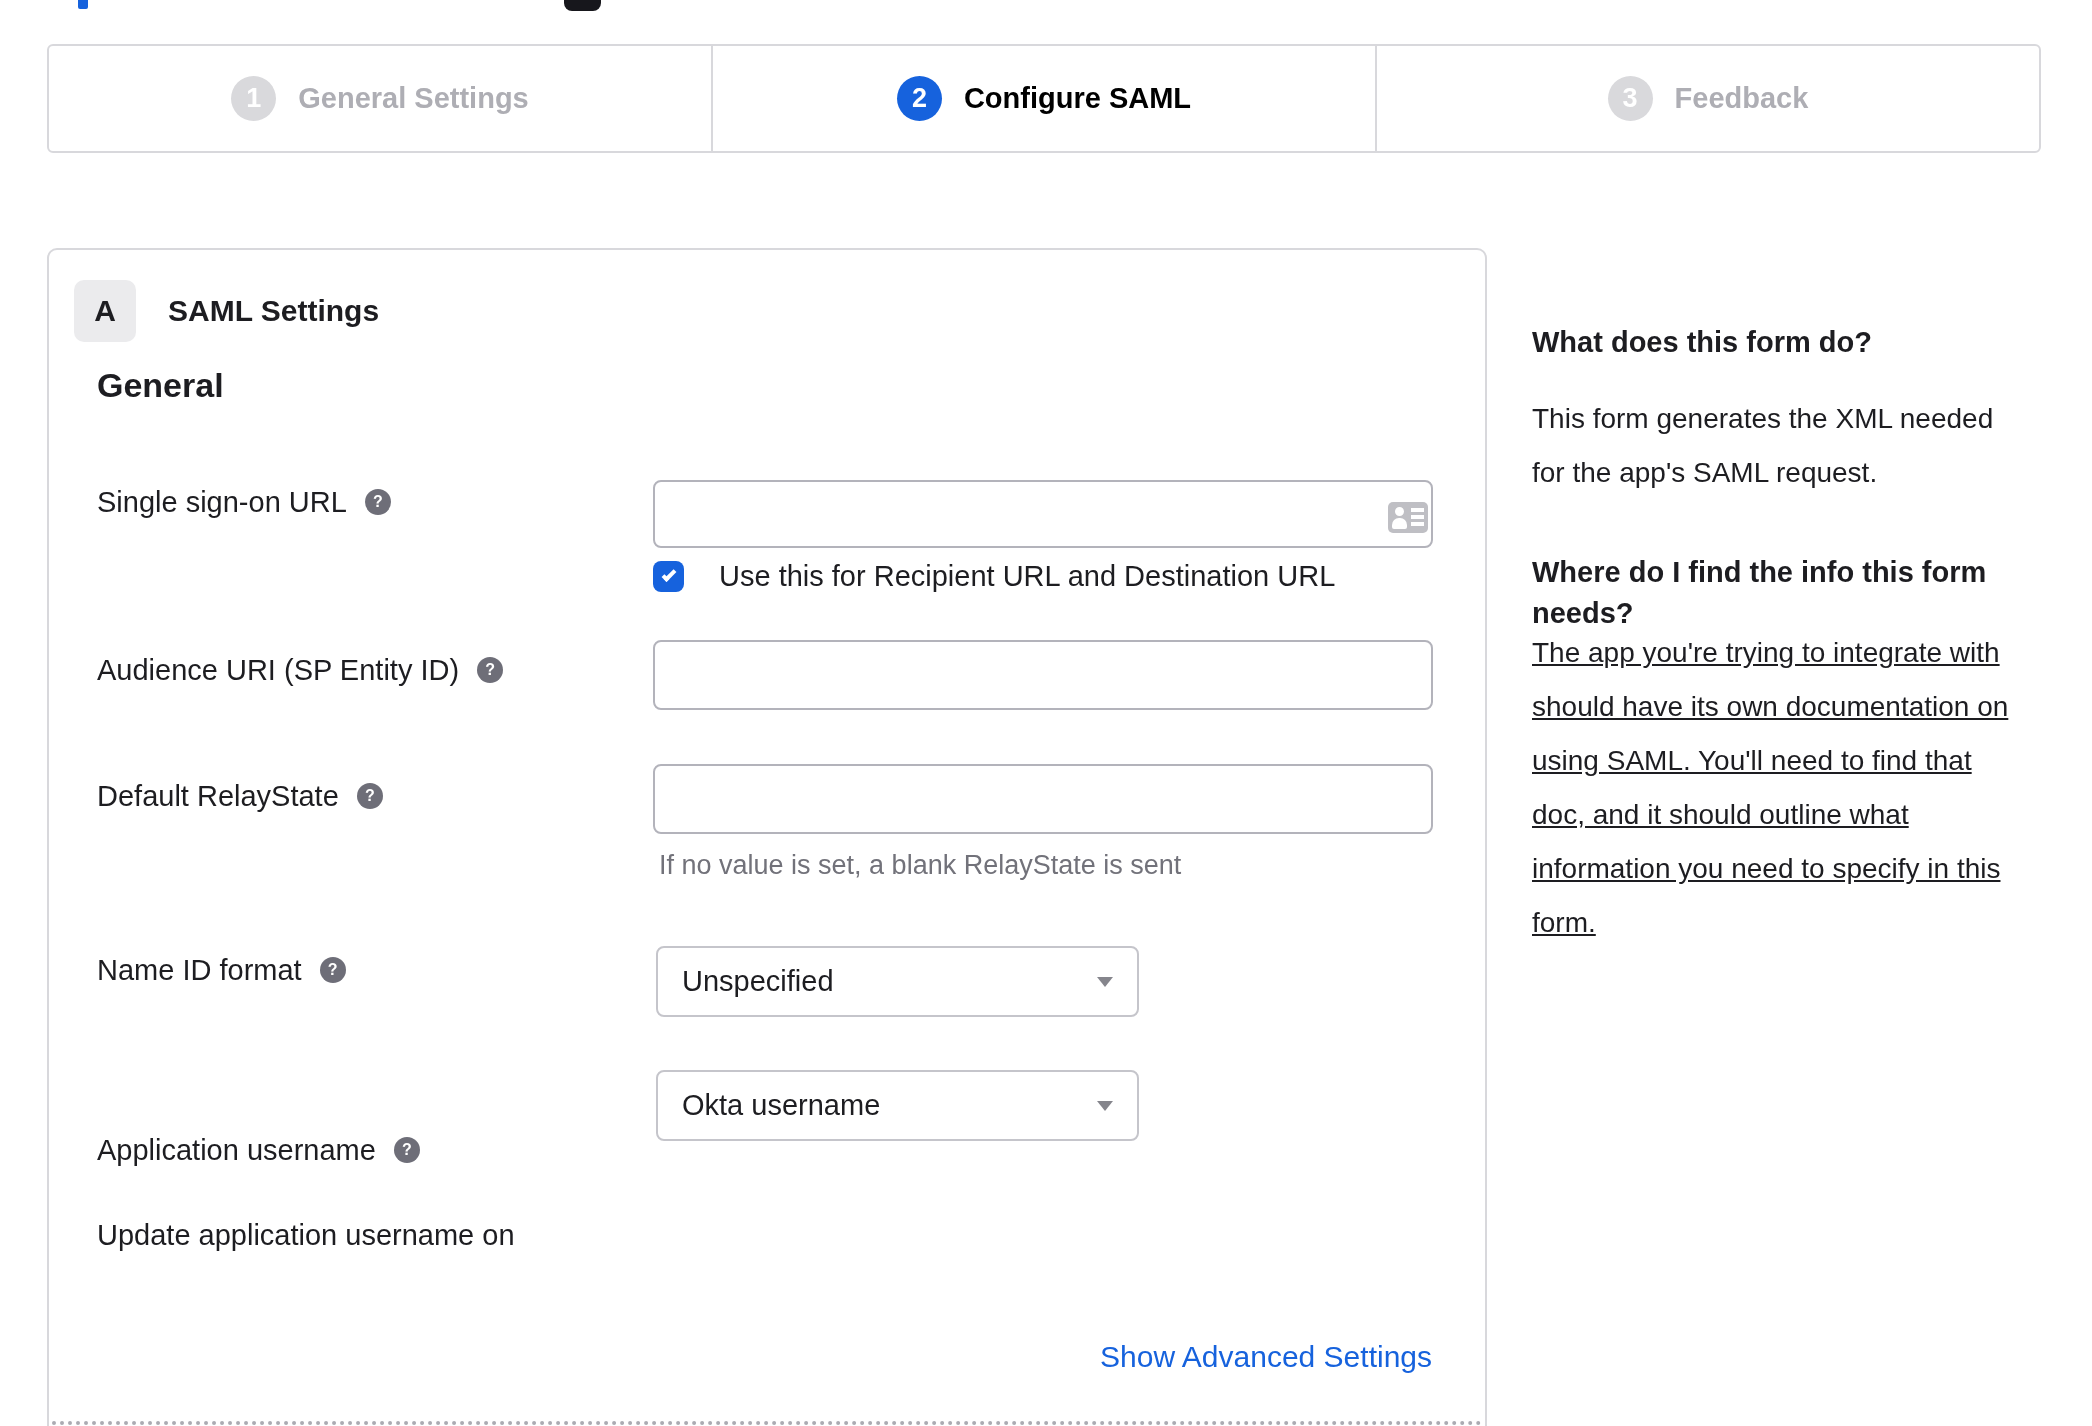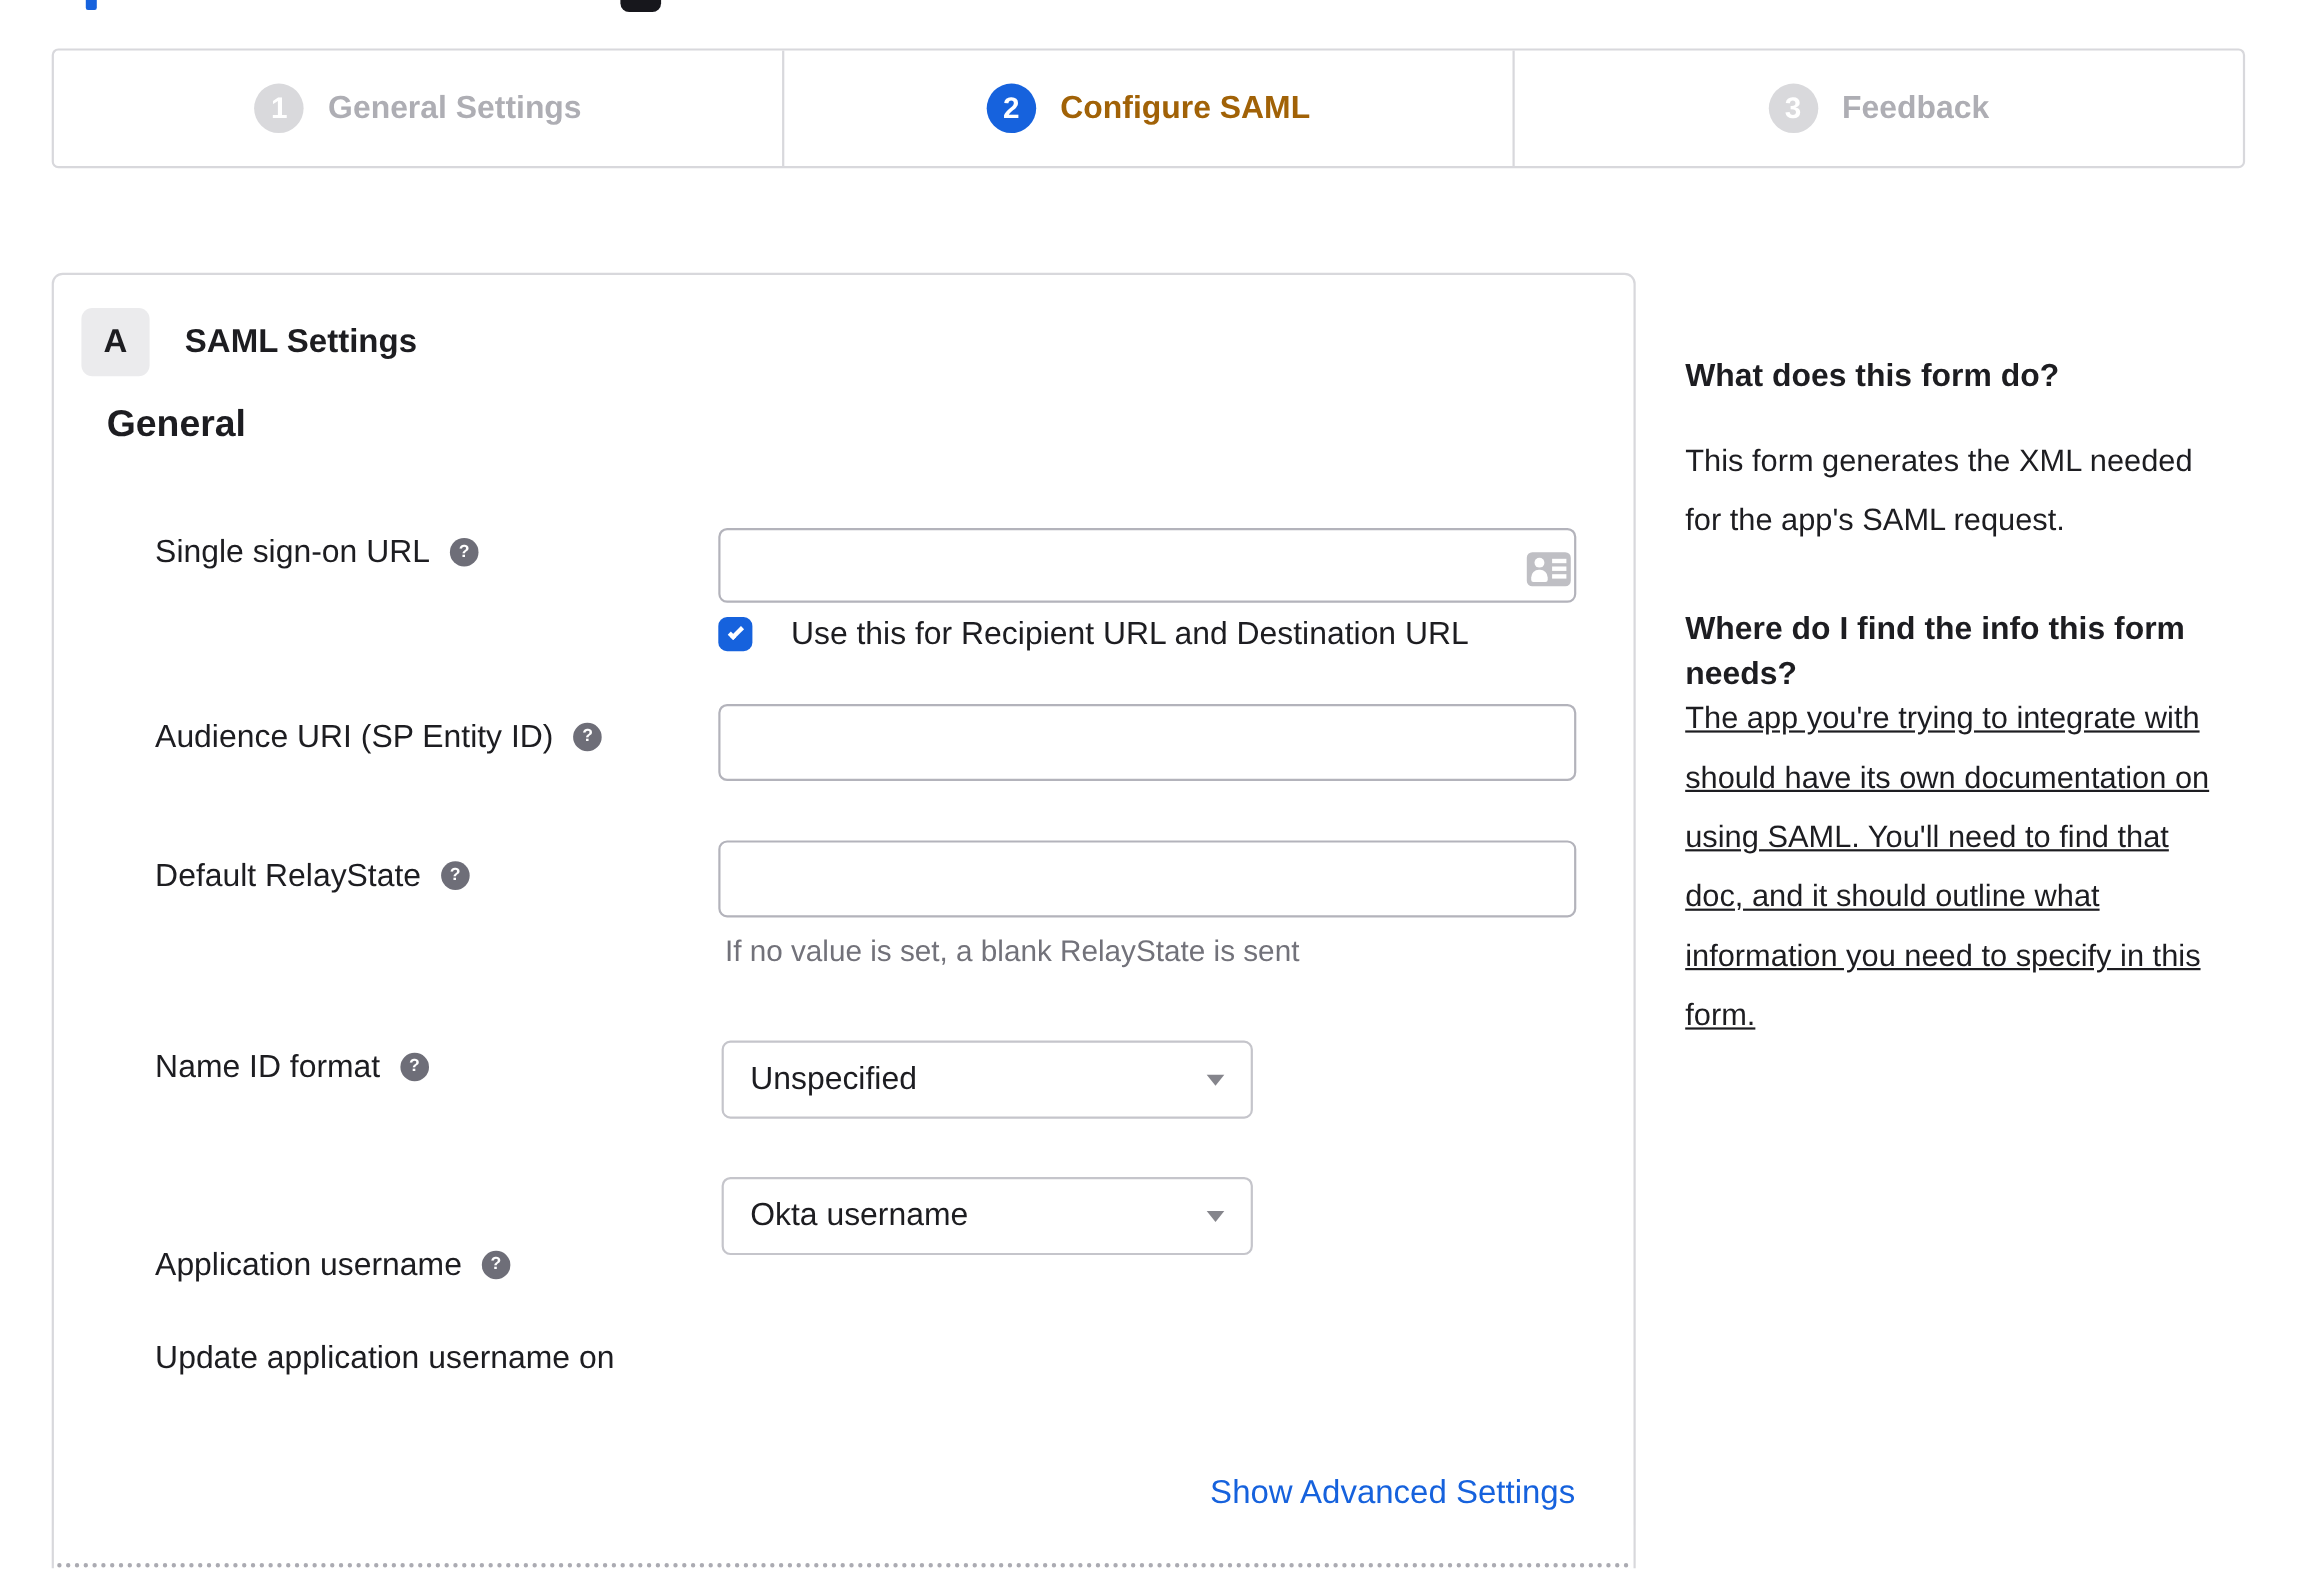--- a/index.html
+++ b/index.html
@@ -21,39 +21,39 @@
   }
   .step { flex:1; display:flex; align-items:center; justify-content:center; gap:22px; cursor:pointer; }
   .step + .step { border-left:2px solid #d8d8dc; }
   .step-circle {
     width:45px; height:45px; border-radius:50%; background:#d9d9dc;
     color:#fff; font-size:27px; font-weight:bold;
     display:flex; align-items:center; justify-content:center;
   }
   .step-label { font-size:29px; font-weight:bold; color:#aeaeb4; }
   .step.active .step-circle { background:#1662dd; }
-  .step.active .step-label { color:#a16207; }
+  .step.active .step-label { color:#000000; }
 
   
   .panel {
     position:absolute; left:47px; top:248px; width:1440px; height:1202px;
     background:#fff; border:2px solid #d8d8dc; border-radius:10px;
   }
   .panel-header { position:absolute; left:25px; top:30px; display:flex; align-items:center; gap:32px; }
   .badge {
     width:62px; height:62px; background:#ebebed; border-radius:10px;
     display:flex; align-items:center; justify-content:center;
     font-size:30px; font-weight:600; color:#1d1d21;
   }
   .panel-title { font-size:30px; font-weight:bold; }
   .group-title { position:absolute; left:48px; top:116px; font-size:34px; font-weight:bold; }
 
   .field-label {
     position:absolute; left:48px; display:flex; align-items:center; gap:18px;
-    font-size:29px; line-height:34px; color:#1d1d21; white-space:nowrap;margin-left:44px;
+    font-size:29px; line-height:34px; color:#1d1d21; white-space:nowrap;
   }
   .help-icon {
     width:26px; height:26px; border-radius:50%; background:#6e6e78; flex:0 0 26px;
     color:#fff; font-size:16px; font-weight:bold;
     display:flex; align-items:center; justify-content:center; cursor:pointer;
   }
   .text-input {
     position:absolute; left:604px; width:780px;
     border:2px solid #b3b3bb; border-radius:8px; background:#fff;
     font-family:"Liberation Sans", sans-serif; font-size:29px; color:#1d1d21;

